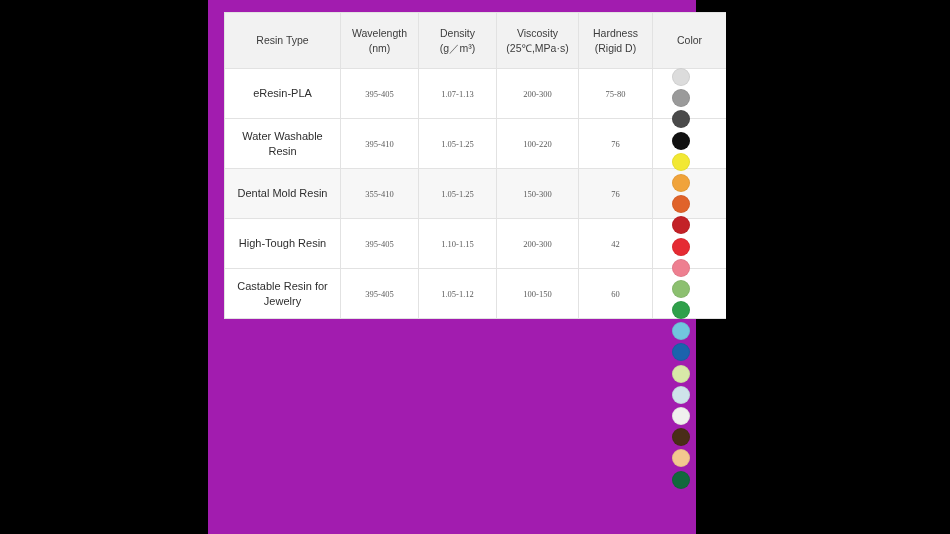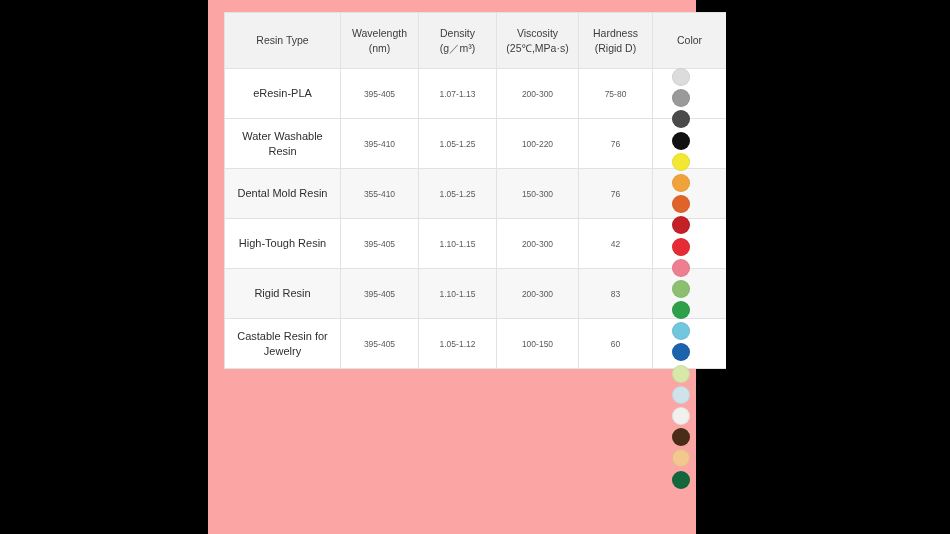--- a/index.html
+++ b/index.html
@@ -18,21 +18,21 @@
     width: 950px;
     height: 534px;
     background: #000000;
   }
   .page {
     position: absolute;
     left: 208px;
     top: 0;
     width: 488px;
     height: 534px;
-    background: #fca5a5;
+    background: #a21caf;
   }
   .table-wrap {
     position: absolute;
     left: 16px;
     top: 12px;
     width: 502px;
     height: 512px;
     overflow: hidden;
   }
   table.resin-table {
@@ -65,20 +65,21 @@
   td.name-cell {
     font-size: 11px;
     color: #2e2e2e;
     line-height: 1.35;
     padding: 6px 10px;
   }
   td.val-cell {
     font-size: 8.5px;
     color: #5a5a5a;
     padding: 6px 2px;
+    font-family: Liberation Serif, serif;
   }
   td.color-cell {
     padding: 0;
     position: relative;
   }
   tbody tr {
     height: 50px;
   }
   .col-name { width: 116px; }
   .col-wave { width: 78px; }
@@ -176,28 +177,20 @@
             <td class="val-cell">150-300</td>
             <td class="val-cell">76</td>
             <td class="color-cell"></td>
           </tr>
           <tr class="odd">
             <td class="name-cell">High-Tough Resin</td>
             <td class="val-cell">395-405</td>
             <td class="val-cell">1.10-1.15</td>
             <td class="val-cell">200-300</td>
             <td class="val-cell">42</td>
-            <td class="color-cell"></td>
-          </tr>
-          <tr class="even">
-            <td class="name-cell">Rigid Resin</td>
-            <td class="val-cell">395-405</td>
-            <td class="val-cell">1.10-1.15</td>
-            <td class="val-cell">200-300</td>
-            <td class="val-cell">83</td>
             <td class="color-cell"></td>
           </tr>
           <tr class="odd">
             <td class="name-cell">Castable Resin for Jewelry</td>
             <td class="val-cell">395-405</td>
             <td class="val-cell">1.05-1.12</td>
             <td class="val-cell">100-150</td>
             <td class="val-cell">60</td>
             <td class="color-cell"></td>
           </tr>

